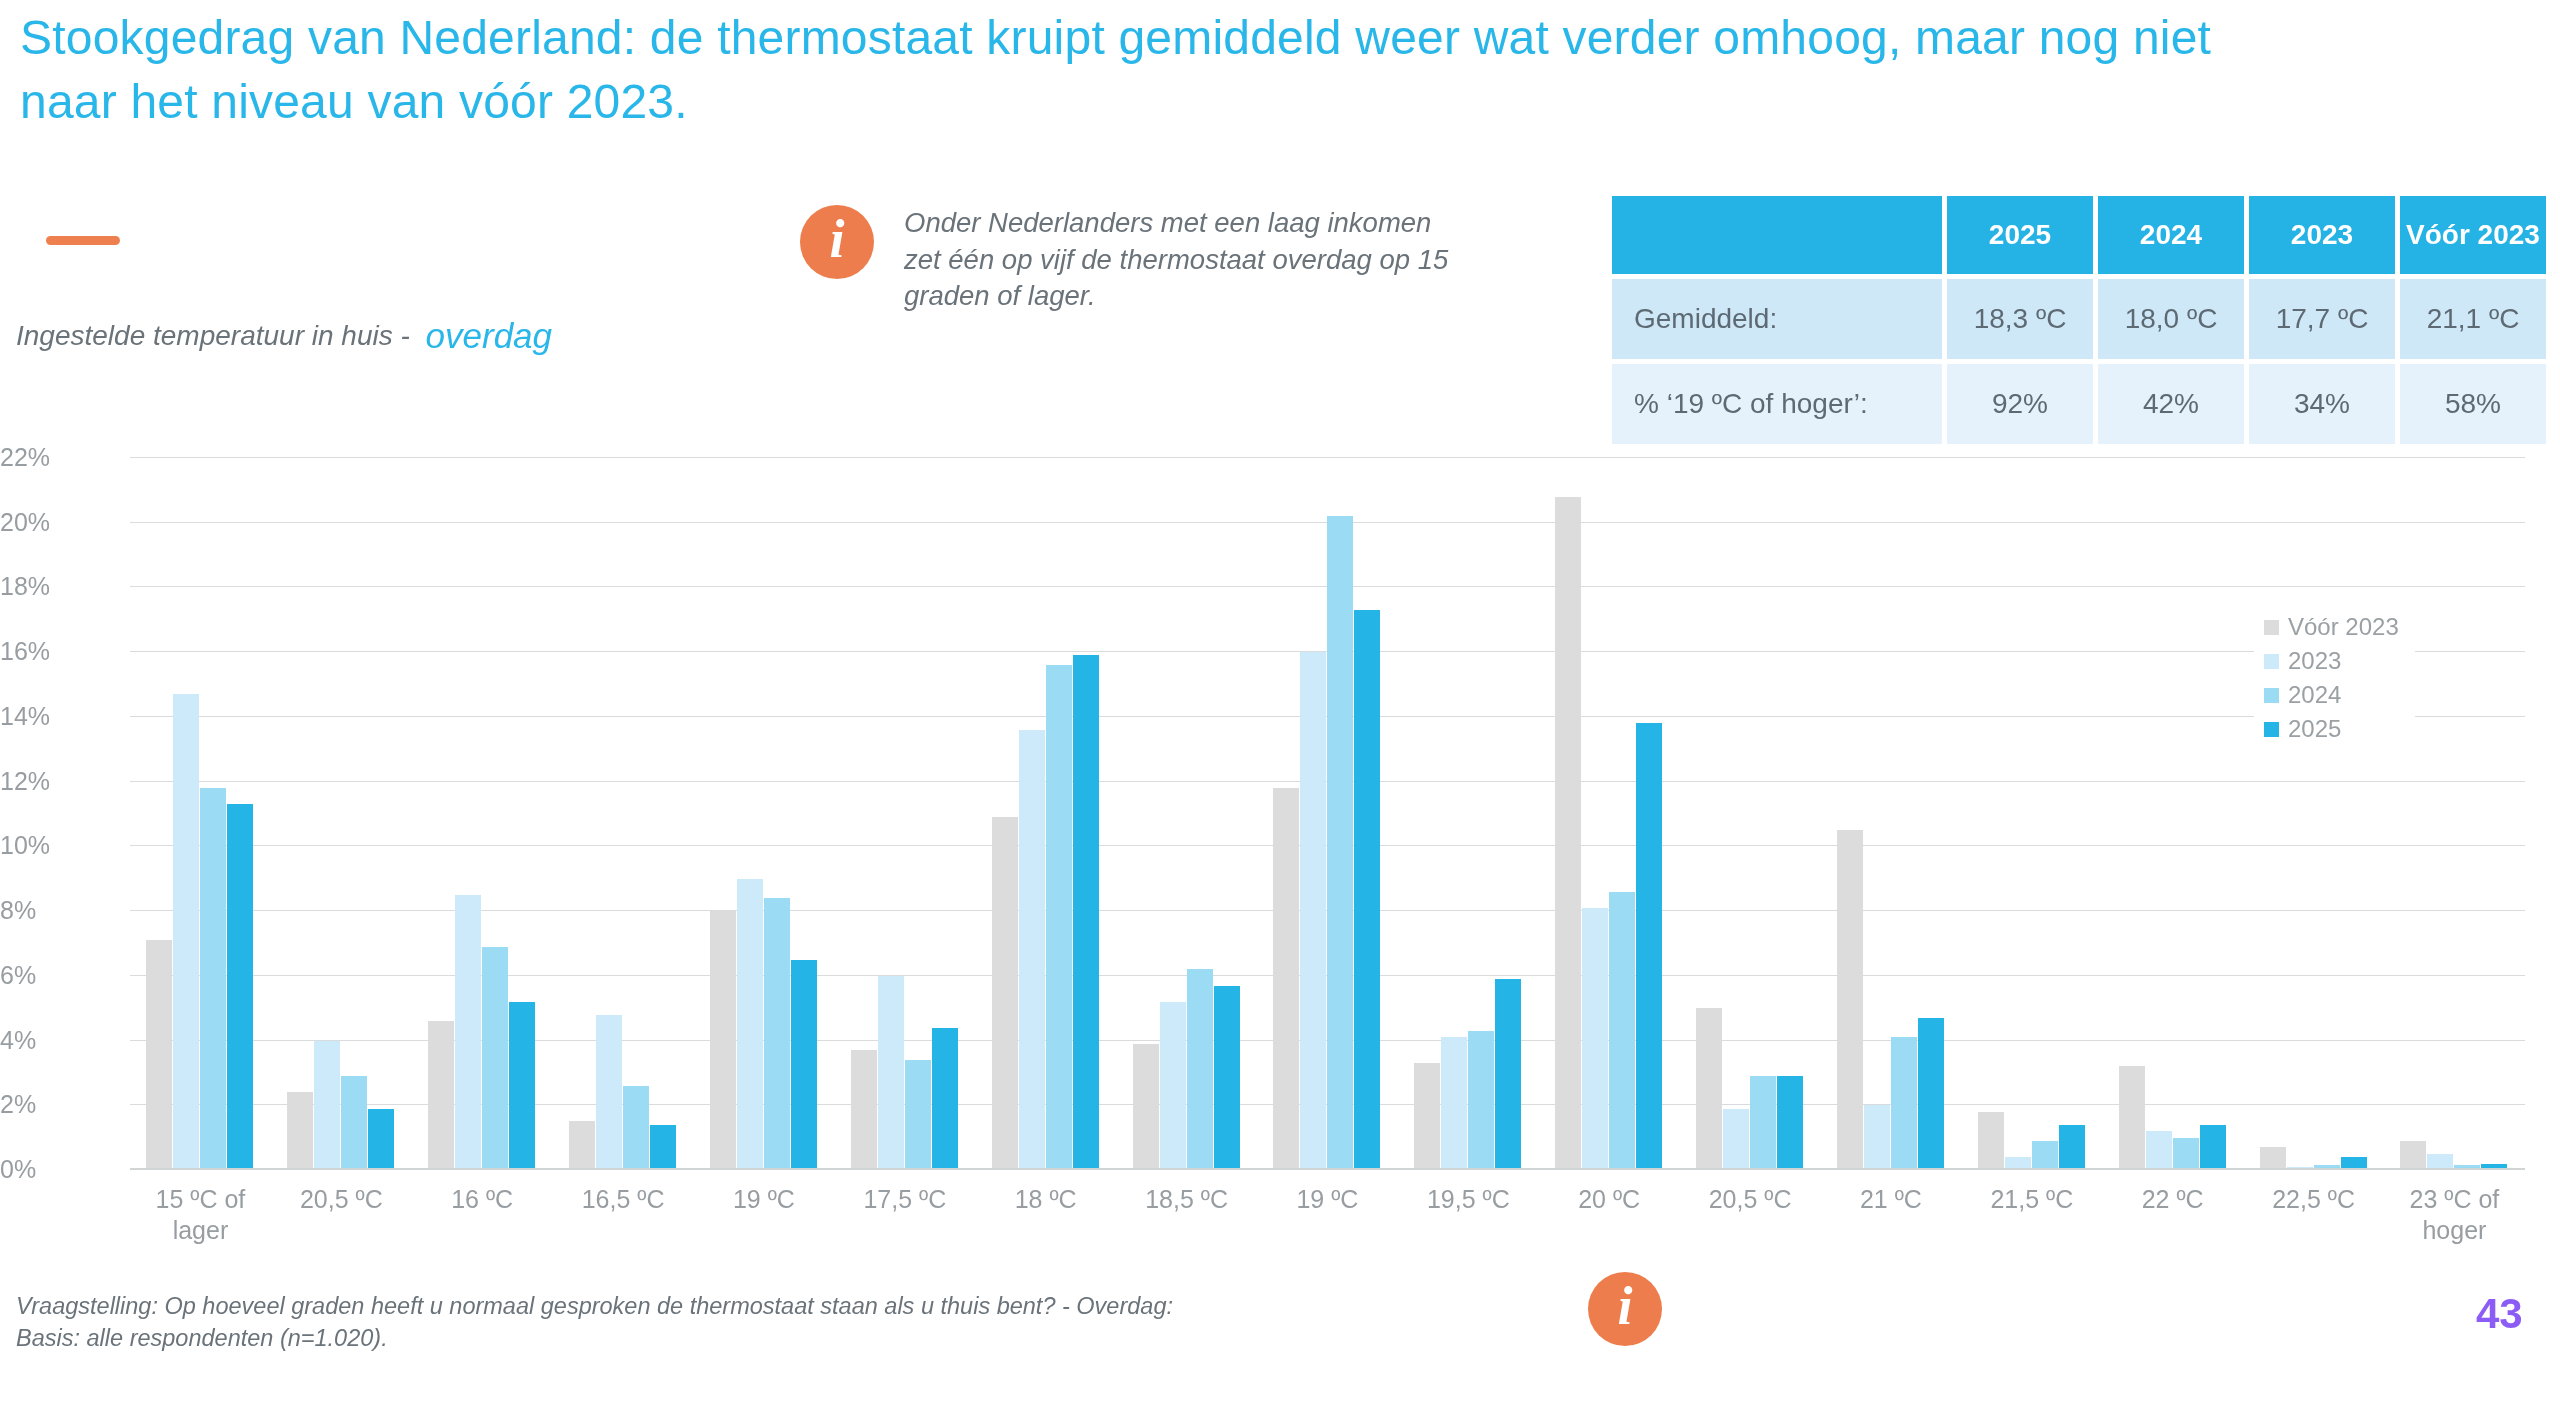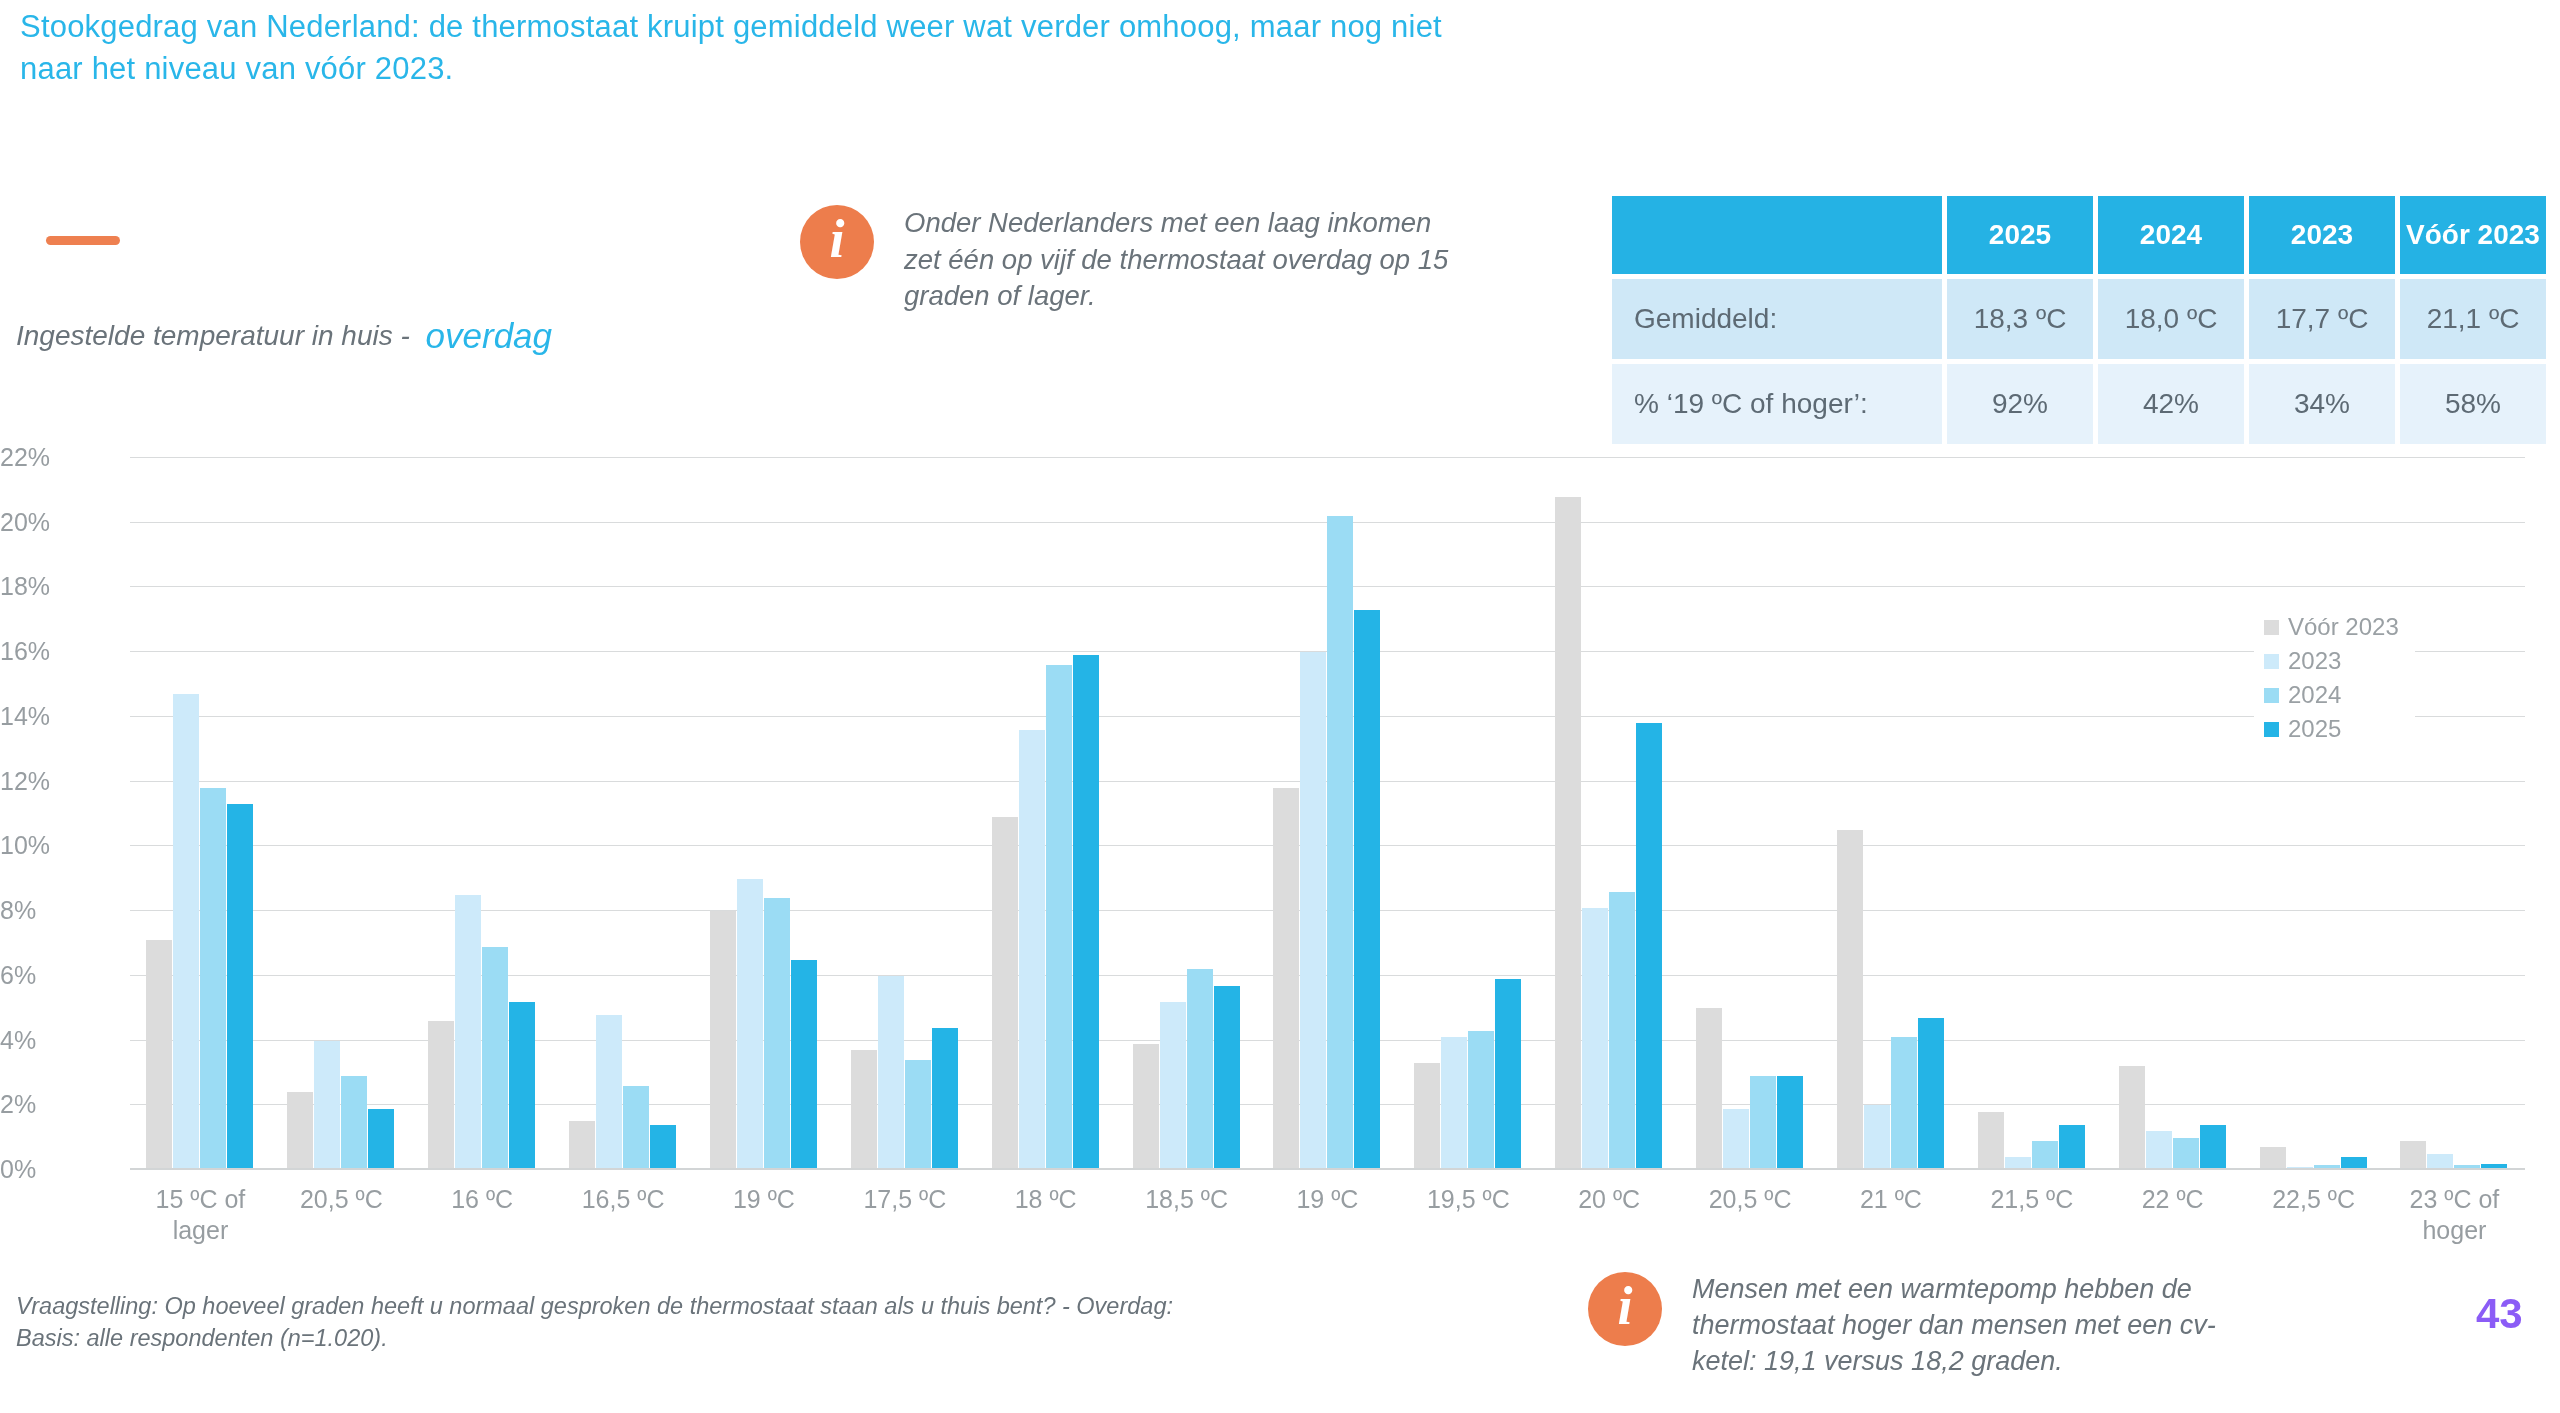--- a/index.html
+++ b/index.html
@@ -3,21 +3,21 @@
 <meta charset="utf-8">
 <style>
   html,body { margin:0; padding:0; }
   body {
     width:2560px; height:1413px; position:relative; overflow:hidden;
     background:#ffffff;
     font-family:"Liberation Sans","DejaVu Sans",sans-serif;
   }
   .title {
     position:absolute; left:20px; top:6px; width:2420px;
-    font-size:31px; line-height:1.34; font-weight:500;
+    font-size:48px; line-height:1.34; font-weight:500;
     color:#29b6e9; letter-spacing:0.2px;
   }
   .title span { display:block; }
   .dash {
     position:absolute; left:46px; top:236px; width:74px; height:9px;
     background:#ee8050; border-radius:5px;
   }
   .subtitle {
     position:absolute; left:16px; top:316px; color:#6a737a;
     font-style:italic; font-size:28px; white-space:nowrap;
@@ -305,16 +305,15 @@
     </div>
   </div>
 
 <div class="footer">
   <span>Vraagstelling: Op hoeveel graden heeft u normaal gesproken de thermostaat staan als u thuis bent? - Overdag:</span>
   <span>Basis: alle respondenten (n=1.020).</span>
 </div>
 
 <div class="info" id="info-bottom">
   <div class="info-icon">i</div>
-  <div class="info-text">Mensen met een warmtepomp hebben de thermostaat hoger dan mensen met een cv-ketel: 19,1 versus 18,2 graden.</div>
 </div>
 
 <div class="pagenum">43</div>
 
 </body></html>

